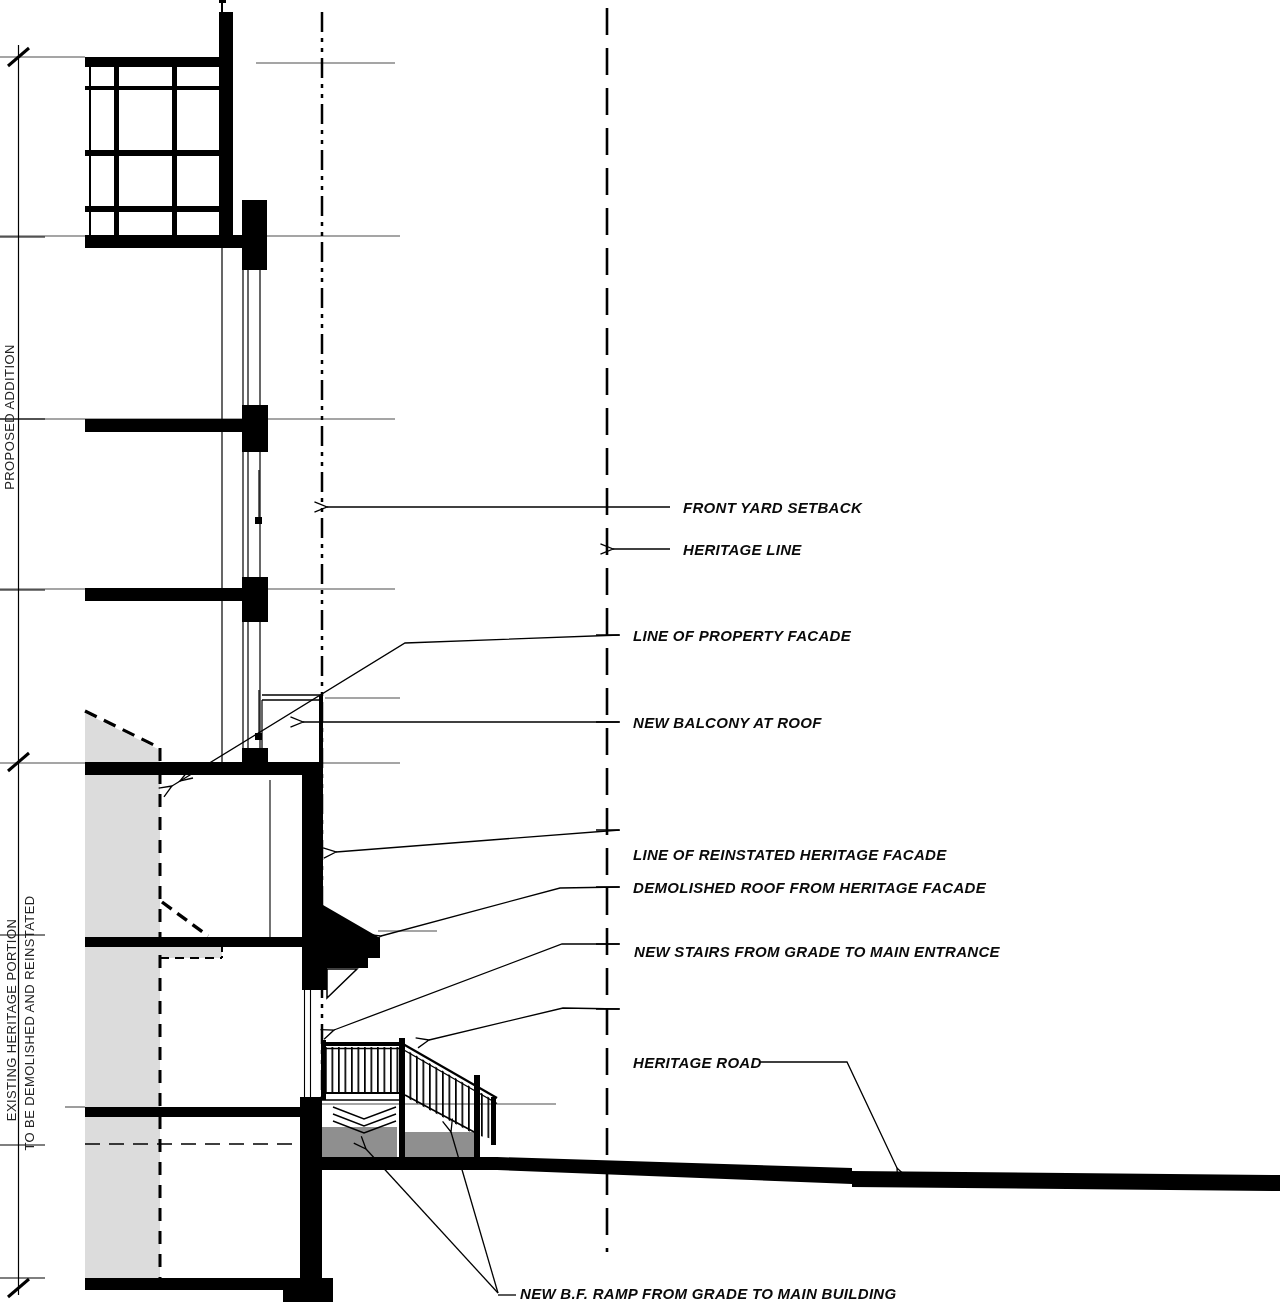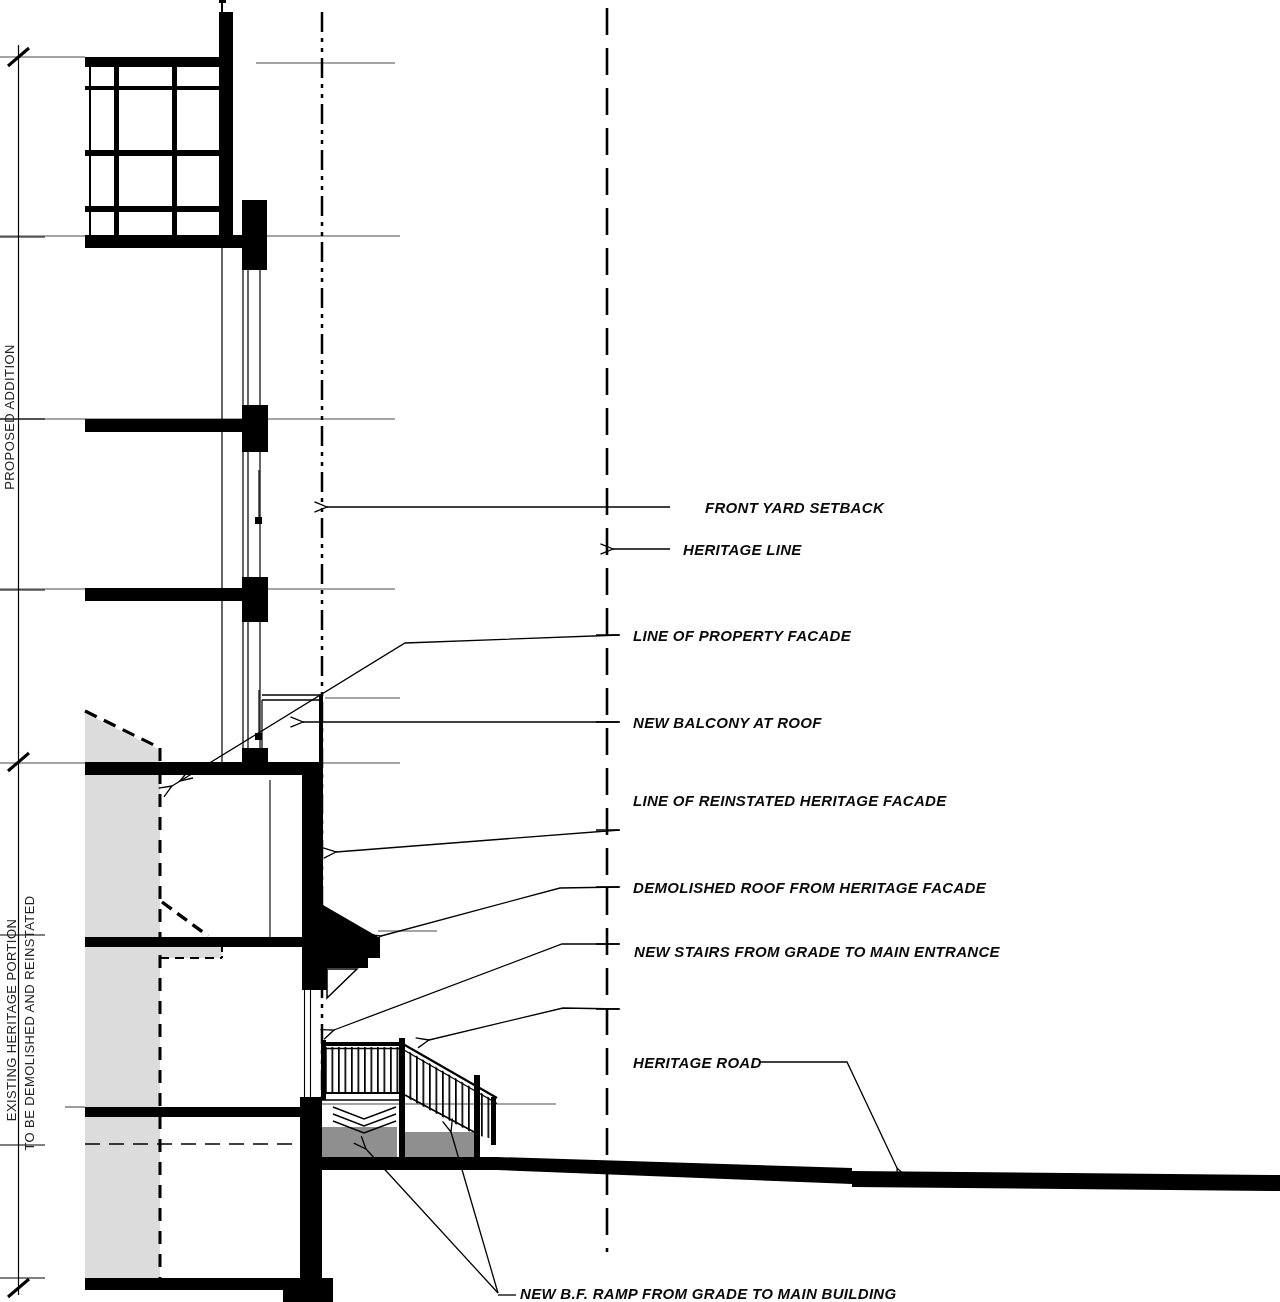--- a/index.html
+++ b/index.html
@@ -182,25 +182,25 @@
     <polyline points="620,887 560,888 381,936" marker-end="url(#arr)"></polyline>
     <polyline points="620,944 562,944 334,1030" marker-end="url(#arr)"></polyline>
     <polyline points="620,1009 563,1008 429,1040" marker-end="url(#arr)"></polyline>
     <polyline points="760,1062 847,1062 897,1168" marker-end="url(#arr)"></polyline>
     <polyline points="498,1293 366,1149" marker-end="url(#arr)"></polyline>
     <polyline points="498,1293 451,1132" marker-end="url(#arr)"></polyline>
     <line x1="498" y1="1295" x2="516" y2="1295"></line>
   </g>
 </svg>
 
-<div class="lbl" style="left:705px;top:507px">FRONT YARD SETBACK</div>
+<div class="lbl" style="left:683px;top:507px">FRONT YARD SETBACK</div>
 <div class="lbl" style="left:683px;top:549px">HERITAGE LINE</div>
 <div class="lbl" style="left:633px;top:635px">LINE OF PROPERTY FACADE</div>
 <div class="lbl" style="left:633px;top:722px">NEW BALCONY AT ROOF</div>
-<div class="lbl" style="left:633px;top:800px">LINE OF REINSTATED HERITAGE FACADE</div>
+<div class="lbl" style="left:633px;top:854px">LINE OF REINSTATED HERITAGE FACADE</div>
 <div class="lbl" style="left:633px;top:887px">DEMOLISHED ROOF FROM HERITAGE FACADE</div>
 <div class="lbl" style="left:634px;top:951px">NEW STAIRS FROM GRADE TO MAIN ENTRANCE</div>
 <div class="lbl" style="left:633px;top:1062px">HERITAGE ROAD</div>
 <div class="lbl" style="left:520px;top:1293px">NEW B.F. RAMP FROM GRADE TO MAIN BUILDING</div>
 
 <div class="vlabel" style="left:9px;top:417px">PROPOSED ADDITION</div>
 <div class="vlabel" style="left:11px;top:1020px">EXISTING HERITAGE PORTION</div>
 <div class="vlabel" style="left:29px;top:1023px">TO BE DEMOLISHED AND REINSTATED</div>
 
 </div>

